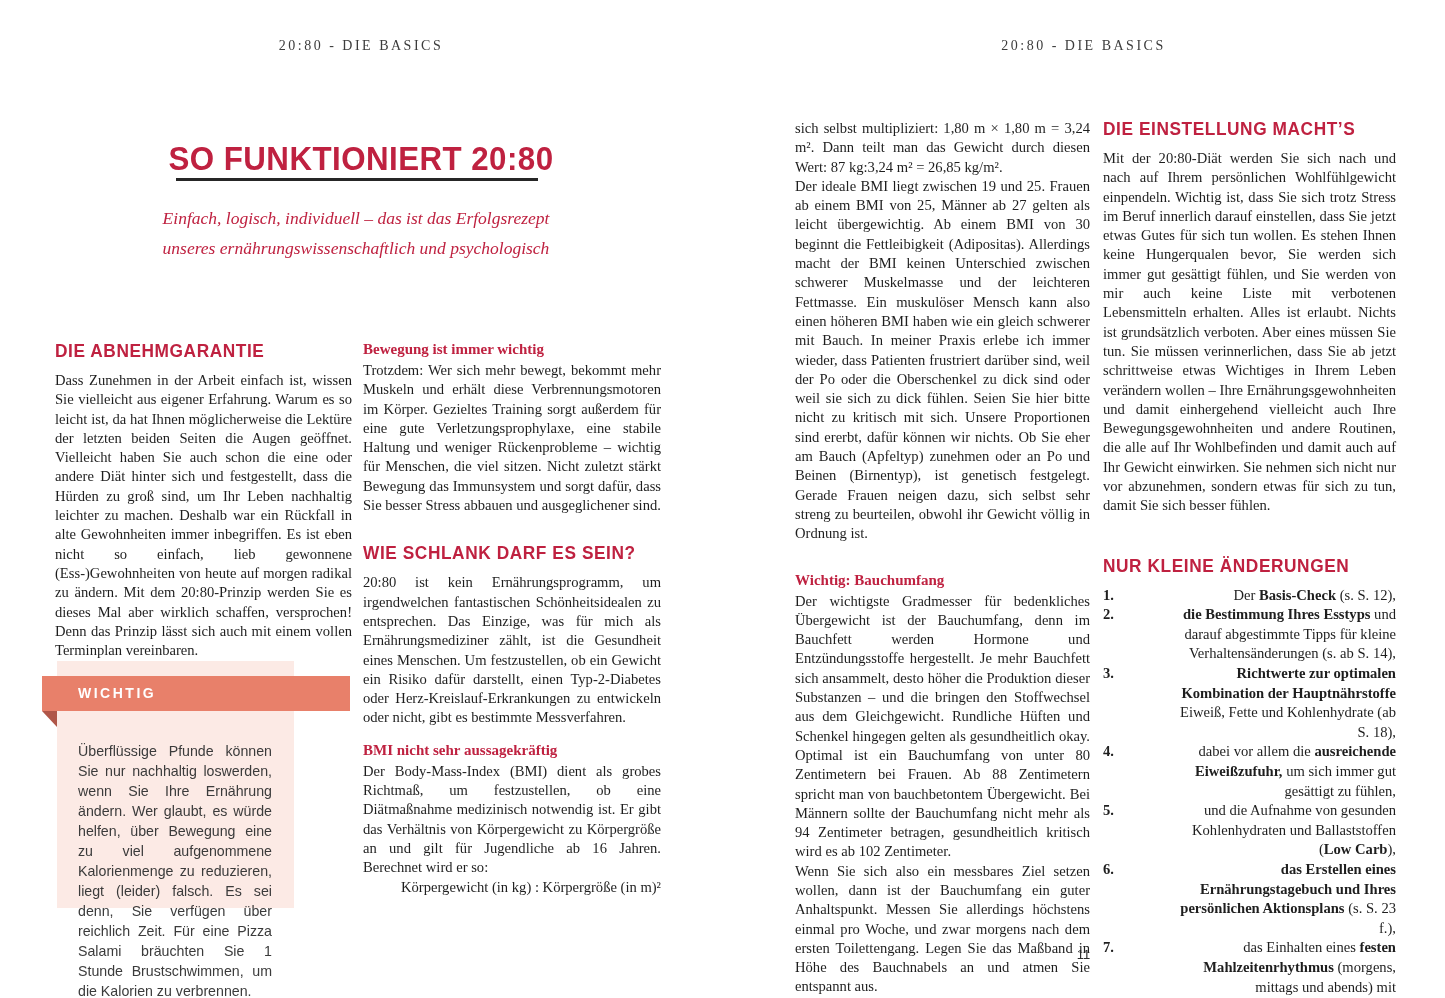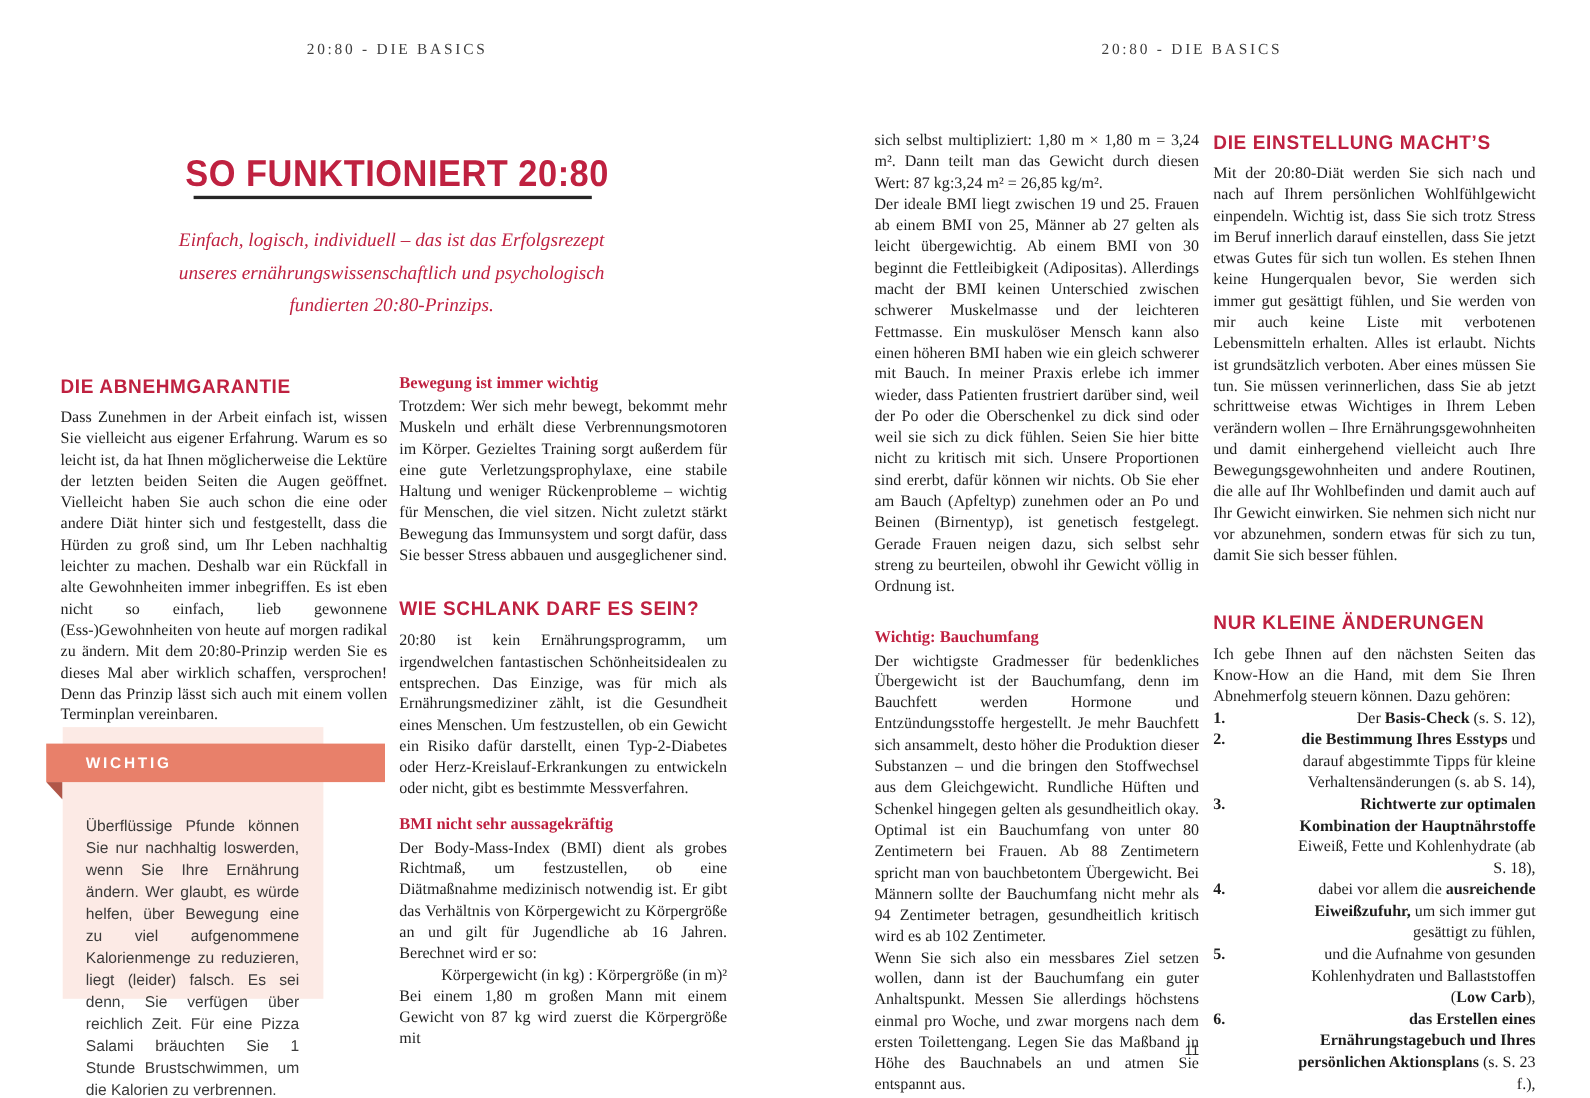--- a/index.html
+++ b/index.html
@@ -110,21 +110,20 @@
 
 <section class="page" id="page-left">
   <div class="running-head">20:80 - DIE BASICS</div>
 
   <h1 class="main-title">SO FUNKTIONIERT 20:80</h1>
   <div class="title-rule"></div>
 
   <div class="intro">
     <span>Einfach, logisch, individuell – das ist das Erfolgsrezept</span>
     <span>unseres ernährungswissenschaftlich und psychologisch</span>
-    <span>fundierten 20:80-Prinzips.</span>
   </div>
 
   <div class="col" id="lp-col1">
     <h2 class="sans-head">DIE ABNEHMGARANTIE</h2>
     <p class="body">Dass Zunehmen in der Arbeit einfach ist, wissen Sie vielleicht aus eigener Erfahrung. Warum es so leicht ist, da hat Ihnen möglicherweise die Lektüre der letzten beiden Seiten die Augen geöffnet. Vielleicht haben Sie auch schon die eine oder andere Diät hinter sich und festgestellt, dass die Hürden zu groß sind, um Ihr Leben nachhaltig leichter zu machen. Deshalb war ein Rückfall in alte Gewohnheiten immer inbegriffen. Es ist eben nicht so einfach, lieb gewonnene (Ess-)Gewohnheiten von heute auf morgen radikal zu ändern. Mit dem 20:80-Prinzip werden Sie es dieses Mal aber wirklich schaffen, versprochen! Denn das Prinzip lässt sich auch mit einem vollen Terminplan vereinbaren.</p>
   </div>
 
   <div class="wichtig">
     <div class="wichtig-bar">
       <span class="label">WICHTIG</span>
@@ -134,41 +133,39 @@
   </div>
 
   <div class="col" id="lp-col2">
     <h3 class="serif-sub">Bewegung ist immer wichtig</h3>
     <p class="body">Trotzdem: Wer sich mehr bewegt, bekommt mehr Muskeln und erhält diese Verbrennungsmotoren im Körper. Gezieltes Training sorgt außerdem für eine gute Verletzungsprophylaxe, eine stabile Haltung und weniger Rückenprobleme – wichtig für Menschen, die viel sitzen. Nicht zuletzt stärkt Bewegung das Immunsystem und sorgt dafür, dass Sie besser Stress abbauen und ausgeglichener sind.</p>
     <h2 class="sans-head mt-28">WIE SCHLANK DARF ES SEIN?</h2>
     <p class="body">20:80 ist kein Ernährungsprogramm, um irgendwelchen fantastischen Schönheitsidealen zu entsprechen. Das Einzige, was für mich als Ernährungsmediziner zählt, ist die Gesundheit eines Menschen. Um festzustellen, ob ein Gewicht ein Risiko dafür darstellt, einen Typ-2-Diabetes oder Herz-Kreislauf-Erkrankungen zu entwickeln oder nicht, gibt es bestimmte Messverfahren.</p>
     <h3 class="serif-sub mt-14">BMI nicht sehr aussagekräftig</h3>
     <p class="body">Der Body-Mass-Index (BMI) dient als grobes Richtmaß, um festzustellen, ob eine Diätmaßnahme medizinisch notwendig ist. Er gibt das Verhältnis von Körpergewicht zu Körpergröße an und gilt für Jugendliche ab 16 Jahren. Berechnet wird er so:</p>
     <div class="formula">Körpergewicht (in kg) : Körpergröße (in m)²</div>
-    <p class="body">Bei einem 1,80 m großen Mann mit einem Gewicht von 87 kg wird zuerst die Körpergröße mit</p>
   </div>
 
 </section>
 
 <section class="page" id="page-right">
   <div class="running-head">20:80 - DIE BASICS</div>
 
   <div class="col" id="rp-col1">
     <p class="body">sich selbst multipliziert: 1,80 m × 1,80 m = 3,24 m². Dann teilt man das Gewicht durch diesen Wert: 87 kg:3,24 m² = 26,85 kg/m².</p>
     <p class="body">Der ideale BMI liegt zwischen 19 und 25. Frauen ab einem BMI von 25, Männer ab 27 gelten als leicht übergewichtig. Ab einem BMI von 30 beginnt die Fettleibigkeit (Adipositas). Allerdings macht der BMI keinen Unterschied zwischen schwerer Muskelmasse und der leichteren Fettmasse. Ein muskulöser Mensch kann also einen höheren BMI haben wie ein gleich schwerer mit Bauch. In meiner Praxis erlebe ich immer wieder, dass Patienten frustriert darüber sind, weil der Po oder die Oberschenkel zu dick sind oder weil sie sich zu dick fühlen. Seien Sie hier bitte nicht zu kritisch mit sich. Unsere Proportionen sind ererbt, dafür können wir nichts. Ob Sie eher am Bauch (Apfeltyp) zunehmen oder an Po und Beinen (Birnentyp), ist genetisch festgelegt. Gerade Frauen neigen dazu, sich selbst sehr streng zu beurteilen, obwohl ihr Gewicht völlig in Ordnung ist.</p>
     <h3 class="serif-sub mt-28">Wichtig: Bauchumfang</h3>
     <p class="body">Der wichtigste Gradmesser für bedenkliches Übergewicht ist der Bauchumfang, denn im Bauchfett werden Hormone und Entzündungsstoffe hergestellt. Je mehr Bauchfett sich ansammelt, desto höher die Produktion dieser Substanzen – und die bringen den Stoffwechsel aus dem Gleichgewicht. Rundliche Hüften und Schenkel hingegen gelten als gesundheitlich okay. Optimal ist ein Bauchumfang von unter 80 Zentimetern bei Frauen. Ab 88 Zentimetern spricht man von bauchbetontem Übergewicht. Bei Männern sollte der Bauchumfang nicht mehr als 94 Zentimeter betragen, gesundheitlich kritisch wird es ab 102 Zentimeter.</p>
     <p class="body">Wenn Sie sich also ein messbares Ziel setzen wollen, dann ist der Bauchumfang ein guter Anhaltspunkt. Messen Sie allerdings höchstens einmal pro Woche, und zwar morgens nach dem ersten Toilettengang. Legen Sie das Maßband in Höhe des Bauchnabels an und atmen Sie entspannt aus.</p>
   </div>
 
   <div class="col" id="rp-col2">
     <h2 class="sans-head">DIE EINSTELLUNG MACHT’S</h2>
     <p class="body">Mit der 20:80-Diät werden Sie sich nach und nach auf Ihrem persönlichen Wohlfühlgewicht einpendeln. Wichtig ist, dass Sie sich trotz Stress im Beruf innerlich darauf einstellen, dass Sie jetzt etwas Gutes für sich tun wollen. Es stehen Ihnen keine Hungerqualen bevor, Sie werden sich immer gut gesättigt fühlen, und Sie werden von mir auch keine Liste mit verbotenen Lebensmitteln erhalten. Alles ist erlaubt. Nichts ist grundsätzlich verboten. Aber eines müssen Sie tun. Sie müssen verinnerlichen, dass Sie ab jetzt schrittweise etwas Wichtiges in Ihrem Leben verändern wollen – Ihre Ernährungsgewohnheiten und damit einhergehend vielleicht auch Ihre Bewegungsgewohnheiten und andere Routinen, die alle auf Ihr Wohlbefinden und damit auch auf Ihr Gewicht einwirken. Sie nehmen sich nicht nur vor abzunehmen, sondern etwas für sich zu tun, damit Sie sich besser fühlen.</p>
     <h2 class="sans-head mt-40">NUR KLEINE ÄNDERUNGEN</h2>
-    <p class="body">Ich gebe Ihnen auf den nächsten Seiten das Know-How an die Hand, mit dem Sie Ihren Abnehmerfolg steuern können. Dazu gehören:</p>
     <div class="num-list">
         <div class="list-row">
           <span class="num">1.</span>
           <span class="txt"><span>Der </span><b>Basis-Check</b><span> (s. S. 12),</span></span>
         </div>
         <div class="list-row">
           <span class="num">2.</span>
           <span class="txt"><b>die Bestimmung Ihres Esstyps</b><span> und darauf abgestimmte Tipps für kleine Verhaltensänderungen (s. ab S. 14),</span></span>
         </div>
         <div class="list-row">

